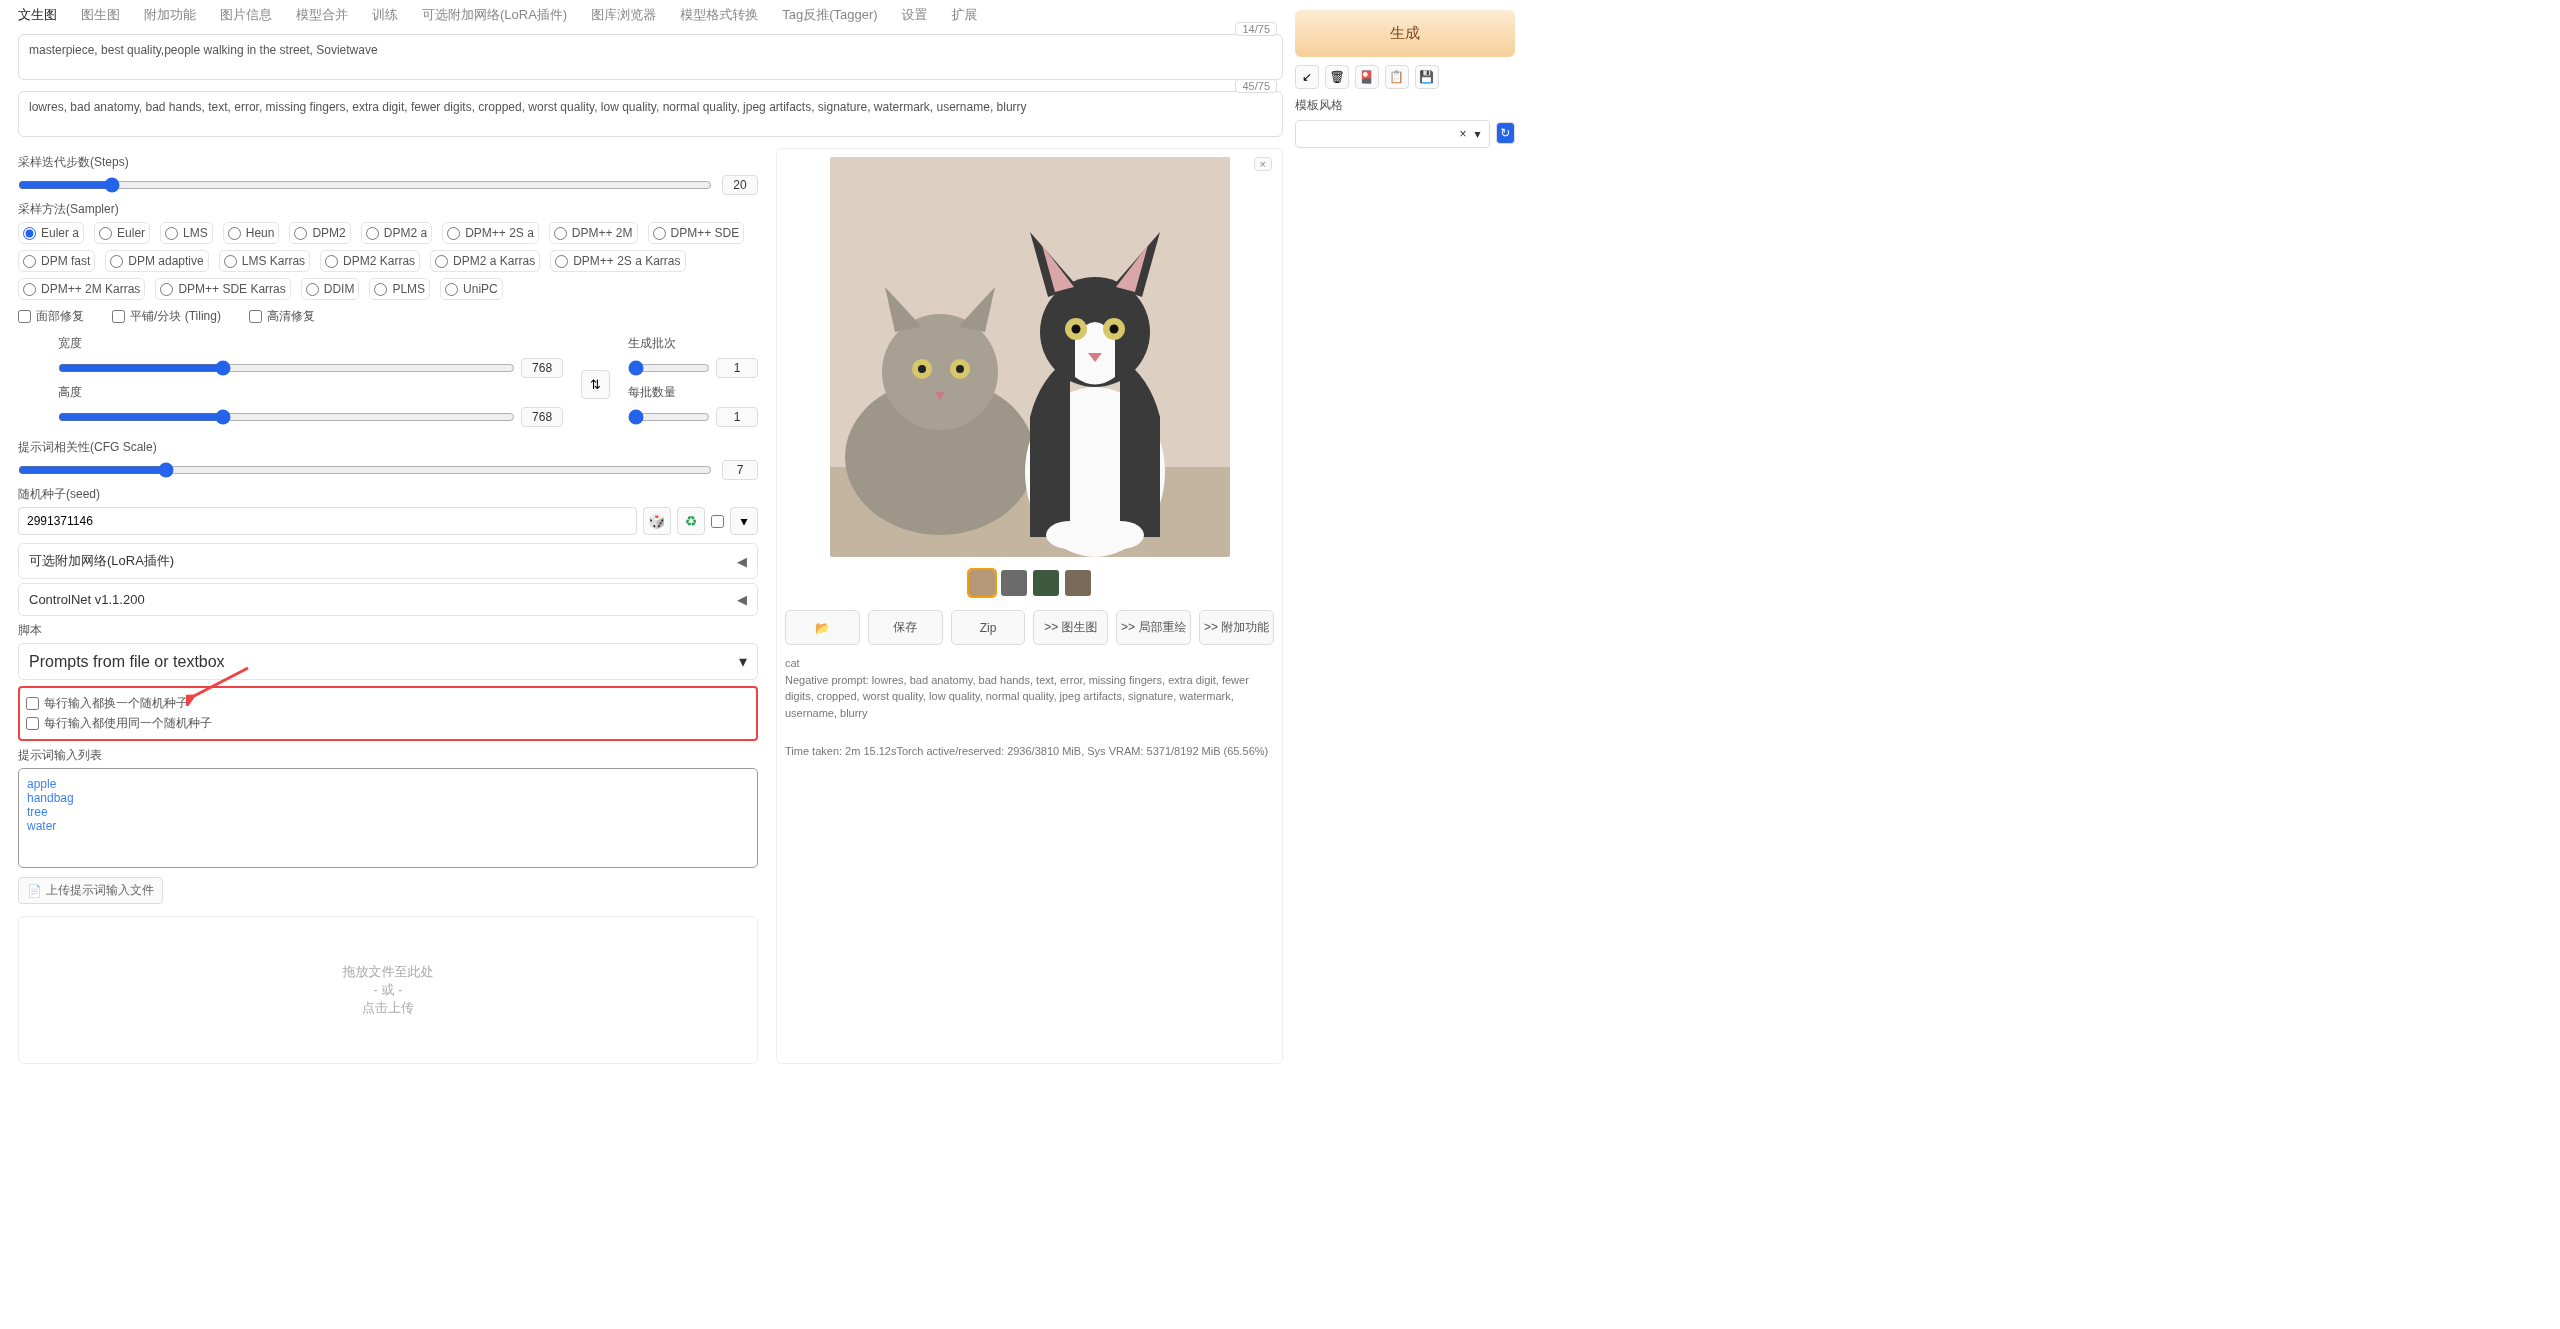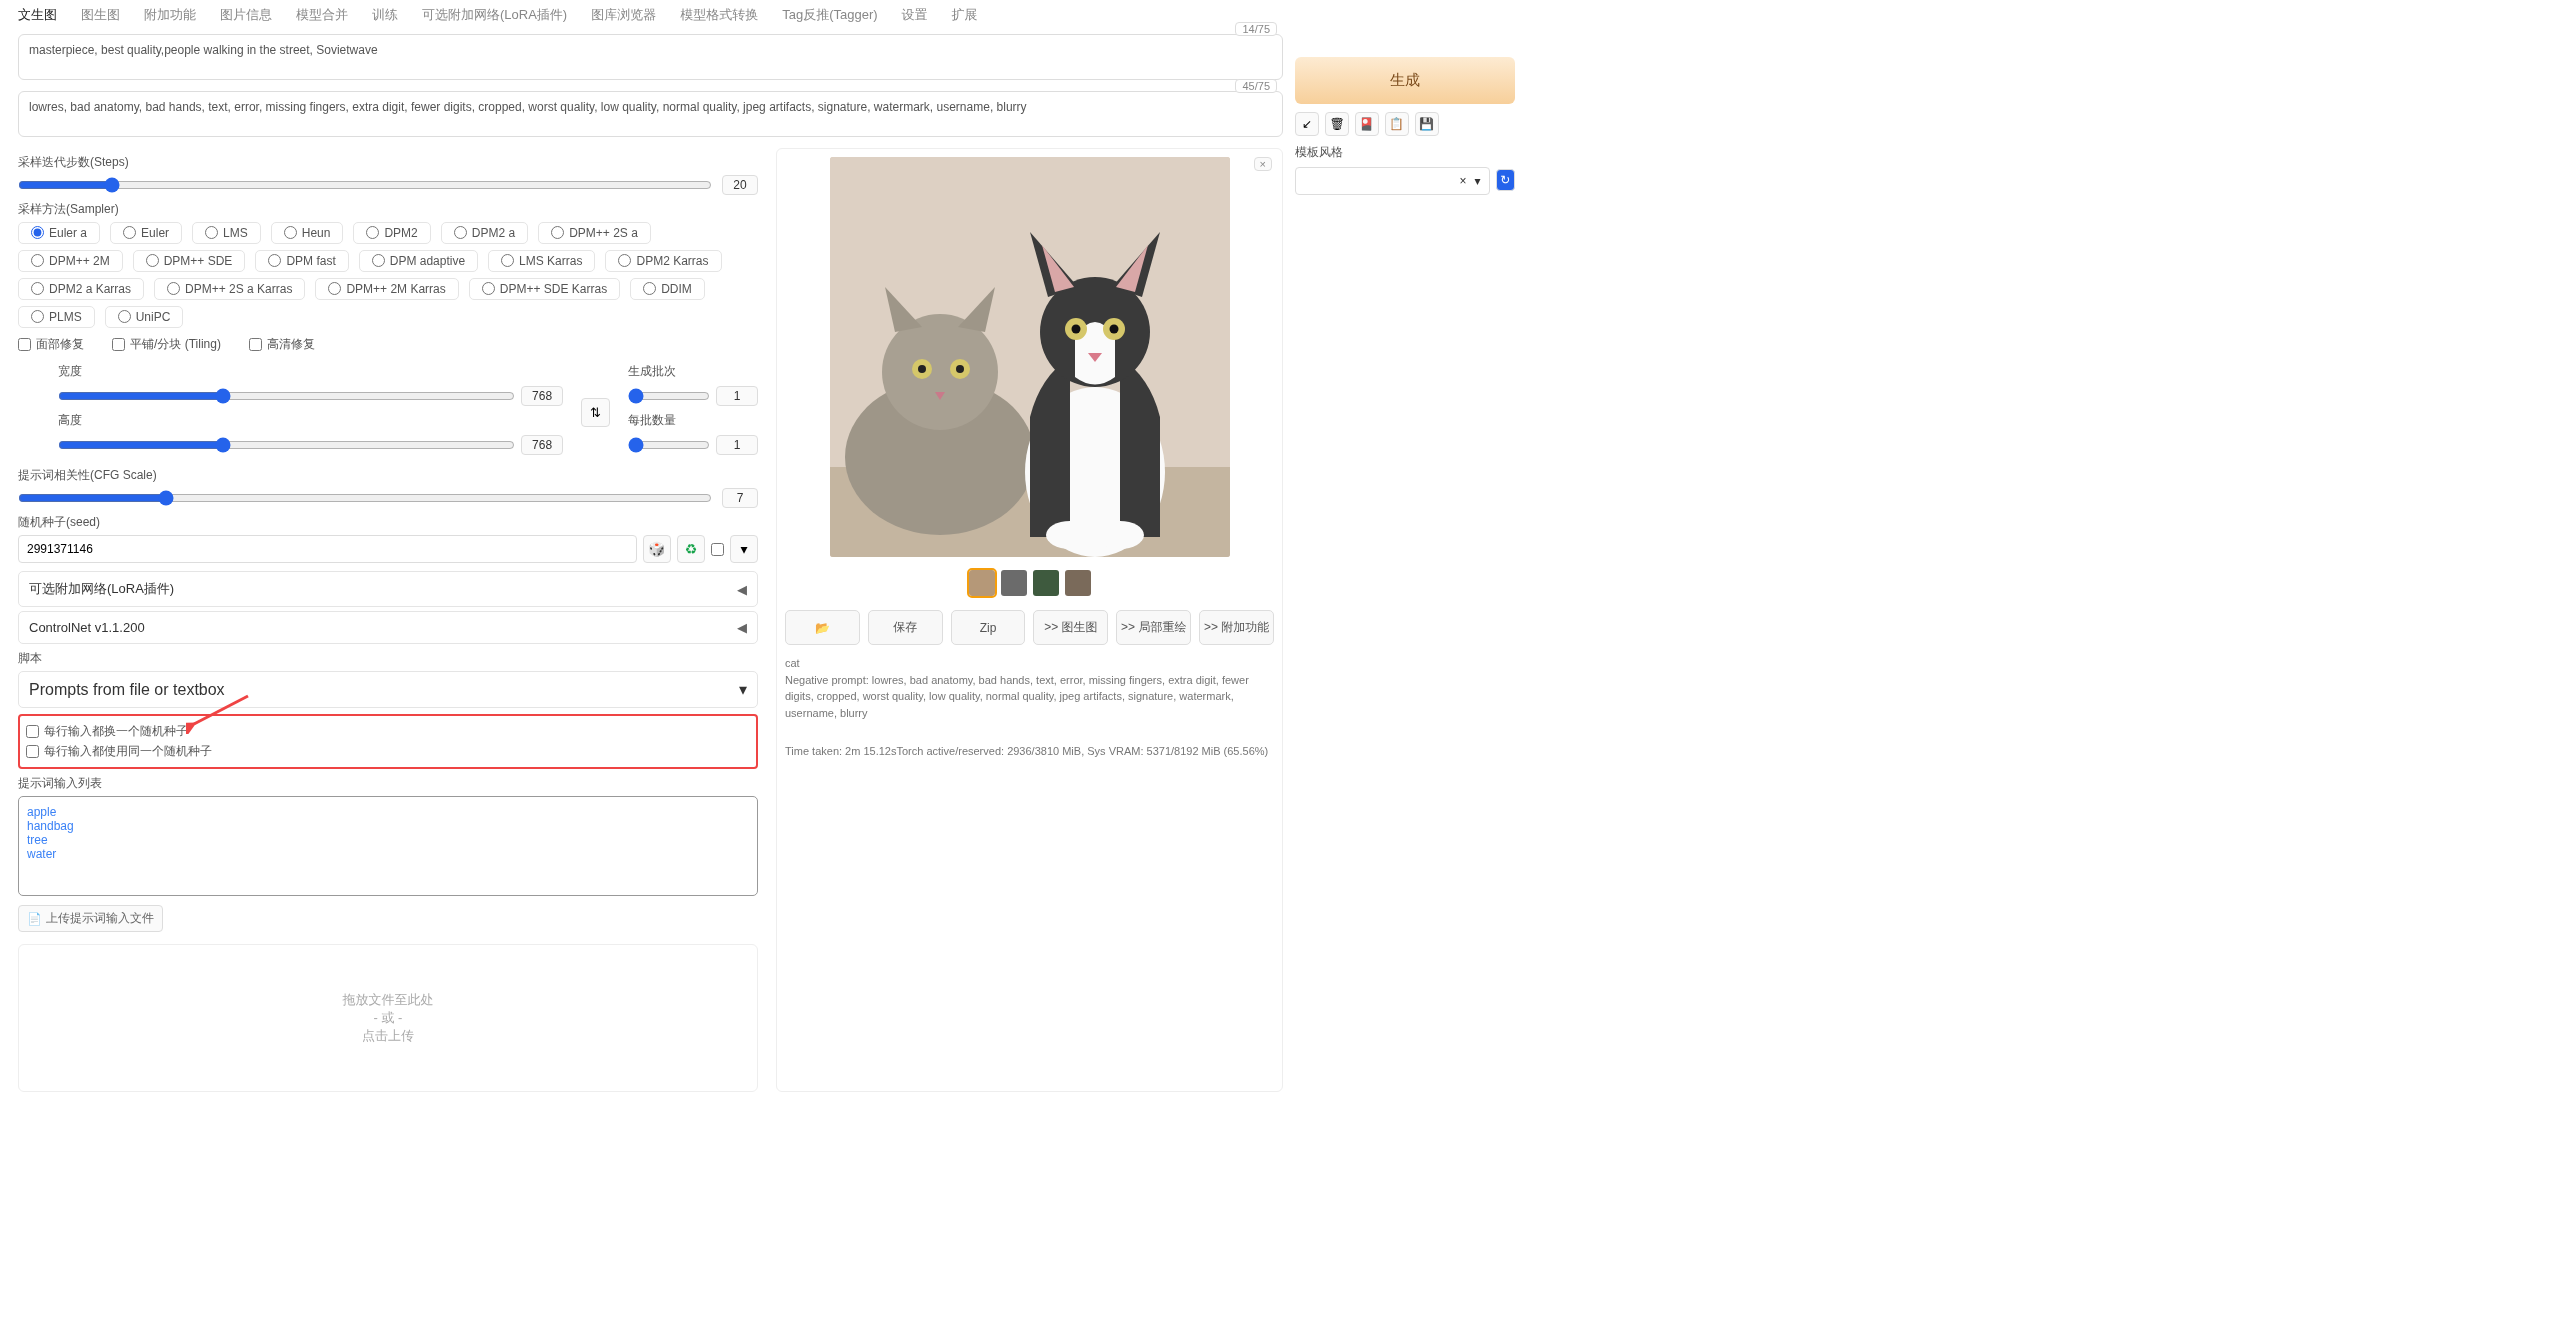--- a/index.html
+++ b/index.html
@@ -14,21 +14,21 @@
 .counter { position: absolute; right: 6px; top: -12px; font-size: 11px; color: #888; background: #fff; border: 1px solid #ddd; border-radius: 4px; padding: 0 6px; }
 .prompt { width: 100%; border: 1px solid #ddd; border-radius: 6px; padding: 8px 10px; font-size: 12px; color: #555; min-height: 40px; resize: none; font-family: inherit; }
 .main-grid { display: flex; gap: 18px; }
 .settings { flex: 0 0 740px; }
 .gallery-pane { flex: 1; border: 1px solid #eee; border-radius: 6px; padding: 8px; position: relative; }
 .label { font-size: 12px; color: #555; margin: 6px 0 4px; }
 .slider-row { display: flex; align-items: center; gap: 10px; }
 .slider-row input[type=range] { flex: 1; accent-color: #2563eb; }
 .slider-row .valbox { width: 36px; text-align: center; font-size: 12px; border: 1px solid #ddd; border-radius: 4px; padding: 2px 4px; background: #fafafa; }
 .samplers { display: flex; flex-wrap: wrap; gap: 6px 10px; margin: 4px 0 8px; }
-.sampler { display: flex; align-items: flex-start; gap: 5px; border: 1px solid #e5e5e5; border-radius: 5px; padding: 3px 12px; font-size: 12px; color: #555; background: #fff; }
+.sampler { display: flex; align-items: flex-end; gap: 5px; border: 1px solid #e5e5e5; border-radius: 5px; padding: 3px 4px; font-size: 12px; color: #555; background: #fff; }
 .sampler input { accent-color: #2563eb; }
 .chk-row { display: flex; gap: 28px; margin: 6px 0 10px; }
 .chk { display: flex; align-items: center; gap: 5px; font-size: 12px; color: #555; }
 .dim-grid { display: flex; align-items: flex-start; gap: 18px; }
 .dim-col { flex: 1; margin-left: 40px; }
 .dim-pair { display: flex; align-items: center; gap: 6px; margin-bottom: 6px; }
 .dim-pair .lbl { width: 140px; font-size: 12px; color: #555; }
 .dim-pair input[type=range] { flex: 1; accent-color: #2563eb; }
 .dim-pair .valbox { width: 42px; text-align: center; border: 1px solid #ddd; border-radius: 4px; padding: 2px; font-size: 12px; background: #fafafa; }
 .swap { border: 1px solid #ddd; border-radius: 4px; padding: 6px 8px; background: #fafafa; align-self: center; cursor: pointer; font-size: 13px; }
@@ -39,21 +39,21 @@
 .accordion { border: 1px solid #e5e5e5; border-radius: 5px; padding: 8px 10px; margin: 4px 0; display: flex; justify-content: space-between; align-items: center; cursor: pointer; font-size: 13px; }
 .accordion .arrow { color: #666; }
 .script-sel { border: 1px solid #e5e5e5; border-radius: 5px; padding: 8px 10px; margin: 4px 0 6px; display: flex; justify-content: space-between; align-items: center; font-size: 16px; }
 .redbox { border: 2px solid #ef4444; border-radius: 4px; padding: 4px 6px; margin: 4px 0; }
 .redbox .chk { margin: 3px 0; }
 .red-arrow { position: relative; }
 .red-arrow svg { position: absolute; left: 168px; top: -24px; pointer-events: none; }
 .promptlist { width: 100%; border: 1px solid #999; border-radius: 5px; padding: 8px; font-size: 12px; color: #3b82f6; min-height: 100px; resize: none; font-family: inherit; }
 .upload-btn { display: inline-flex; align-items: center; gap: 4px; border: 1px solid #ddd; border-radius: 4px; padding: 4px 8px; font-size: 12px; margin: 6px 0; color: #666; background: #fafafa; }
 .dropzone { border: 1px solid #eee; border-radius: 6px; text-align: center; padding: 46px 0; color: #aaa; font-size: 13px; margin-top: 6px; }
-.gen-btn { width: 100%; background: linear-gradient(180deg, #fdebd2, #f7cf9a); border: none; border-radius: 6px; padding: 14px 0; font-size: 15px; color: #7a4a1a; font-weight: 500; cursor: pointer; margin-top: 47px; }
+.gen-btn { width: 100%; background: linear-gradient(180deg, #fdebd2, #f7cf9a); border: none; border-radius: 6px; padding: 14px 0; font-size: 15px; color: #7a4a1a; font-weight: 500; cursor: pointer; }
 .icon-row { display: flex; gap: 6px; margin: 8px 0; }
 .icon-btn { width: 24px; height: 24px; border: 1px solid #ddd; border-radius: 4px; background: #fafafa; display: flex; align-items: center; justify-content: center; font-size: 12px; cursor: pointer; }
 .style-sel { width: 100%; border: 1px solid #ddd; border-radius: 4px; padding: 6px 8px; margin-top: 2px; display: flex; justify-content: flex-end; align-items: center; gap: 8px; }
 .refresh-btn { width: 22px; height: 22px; border: 1px solid #ddd; border-radius: 4px; background: #2563eb; color: #fff; font-size: 12px; cursor: pointer; }
 .img-area { text-align: center; position: relative; }
 .close-x { position: absolute; right: 2px; top: 0px; border: 1px solid #ddd; border-radius: 4px; padding: 0 5px; font-size: 11px; color: #888; background: #fafafa; cursor: pointer; }
 .main-img { width: 400px; height: 400px; background: #d9c7b5; border-radius: 3px; display: inline-block; position: relative; overflow: hidden; }
 .thumbs { display: flex; justify-content: center; gap: 6px; margin: 10px 0 14px; }
 .thumb { width: 26px; height: 26px; background: #888; border-radius: 3px; }
 .thumb.active { outline: 2px solid #f59e0b; }

